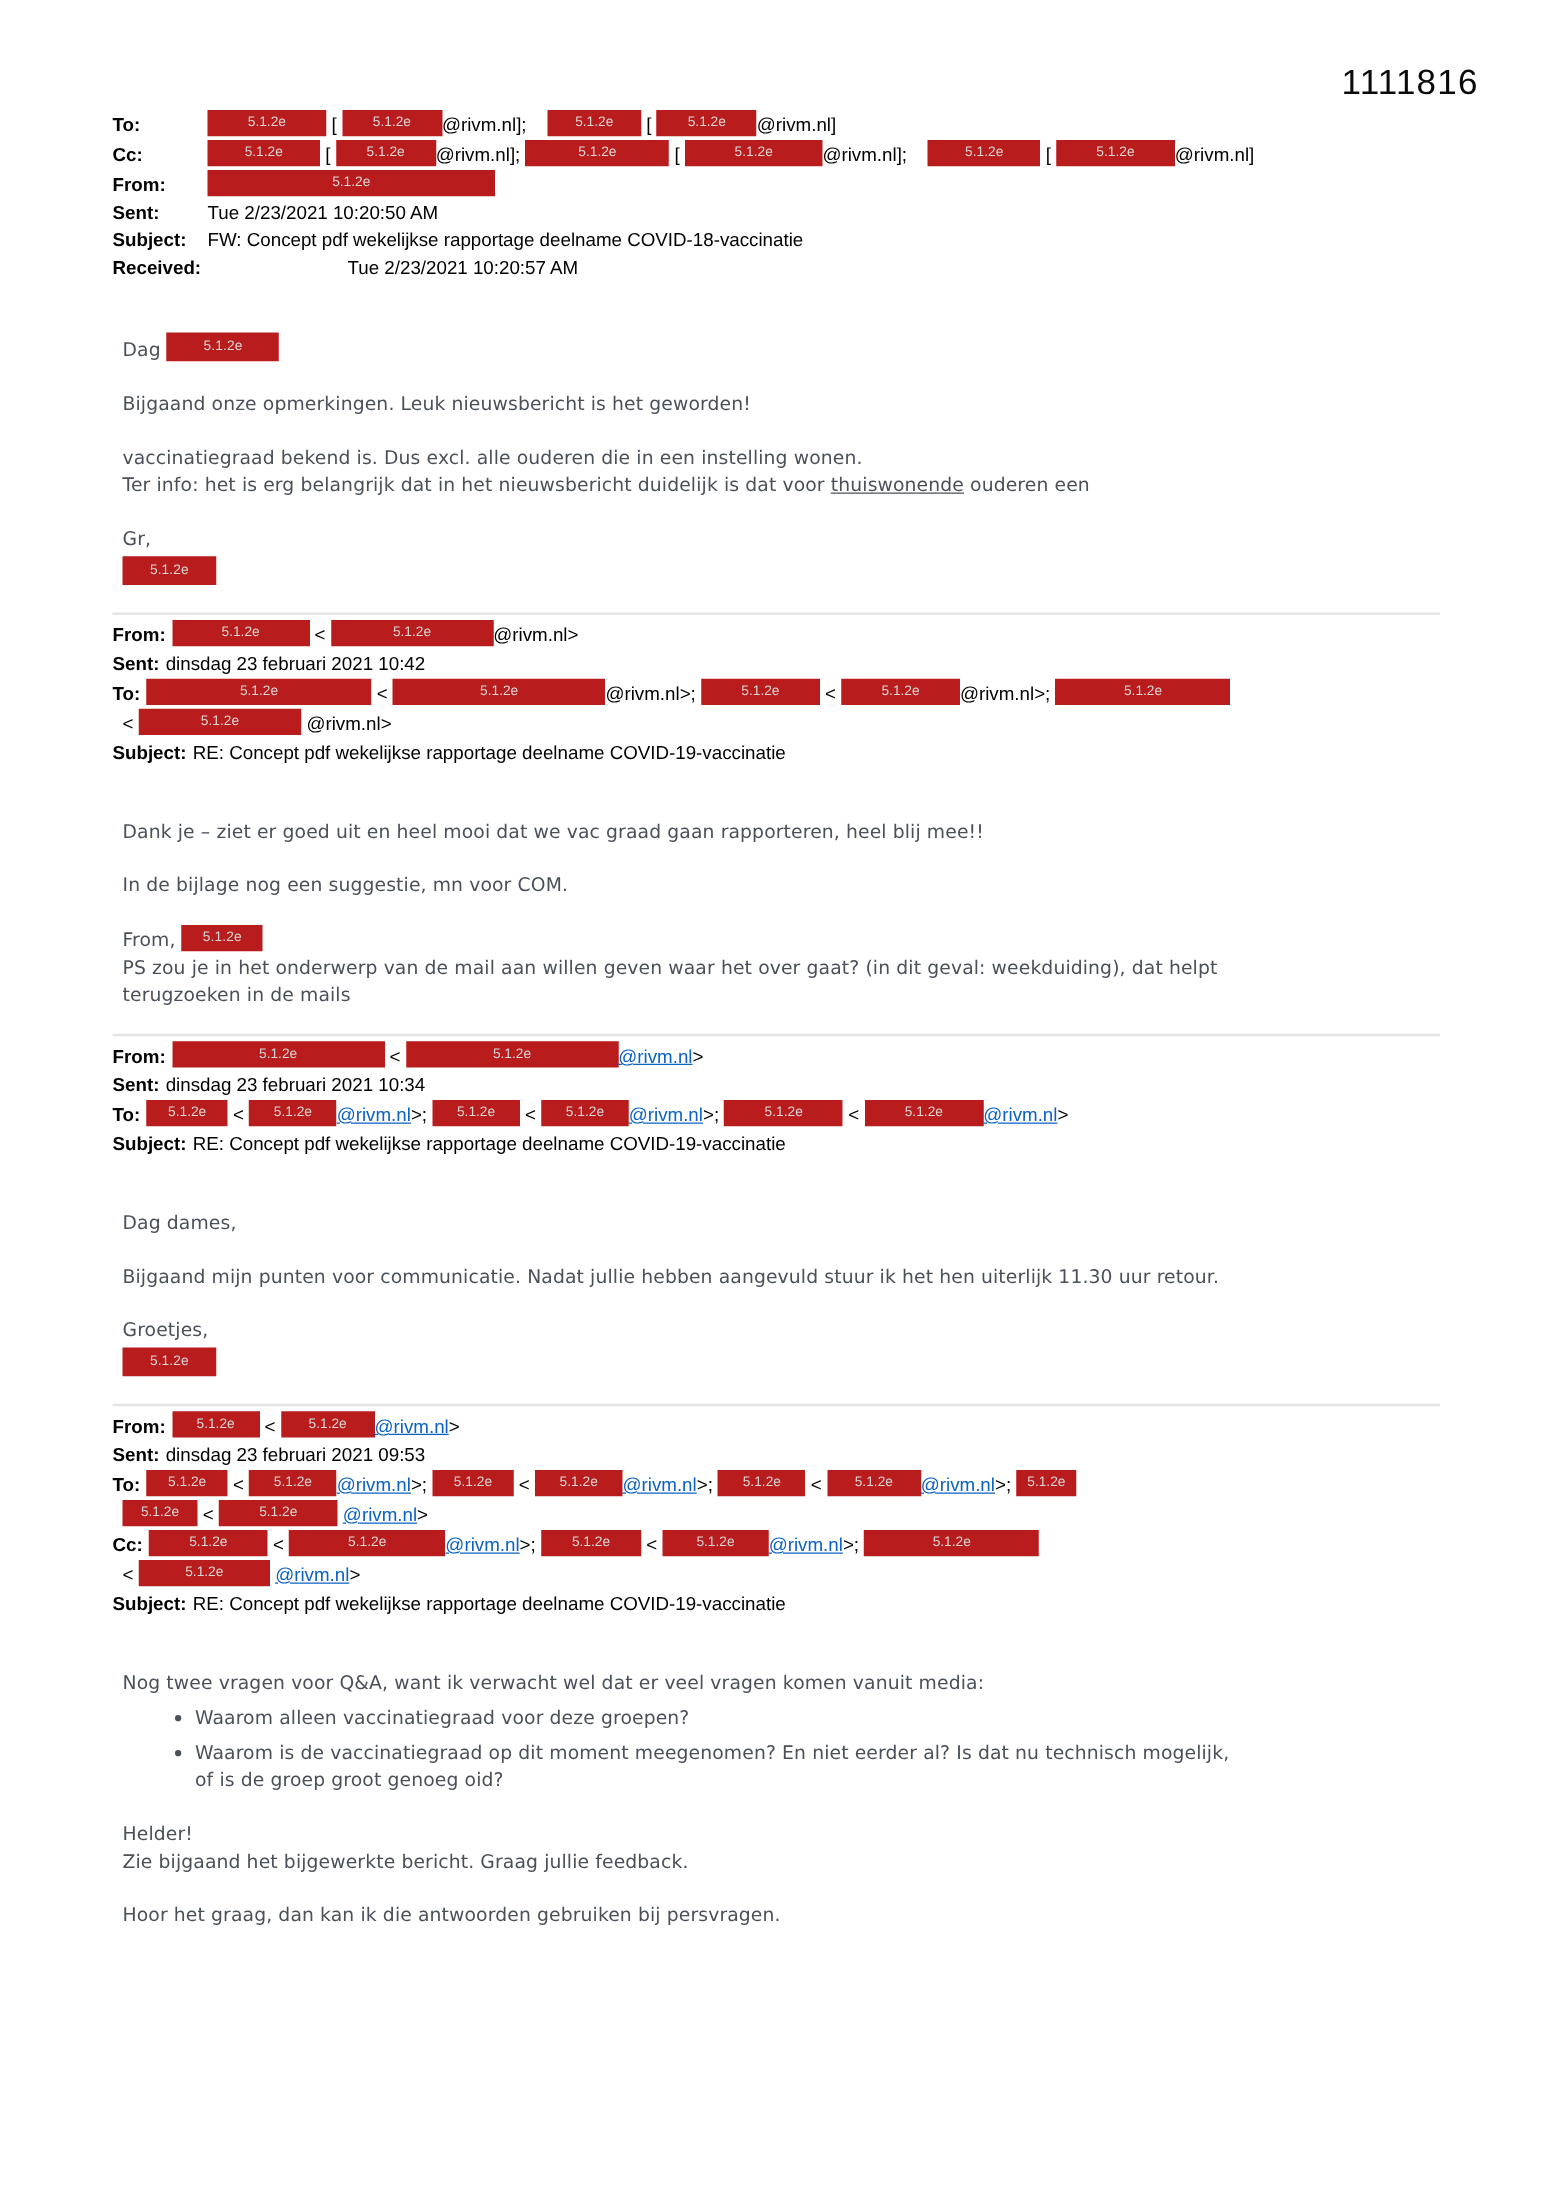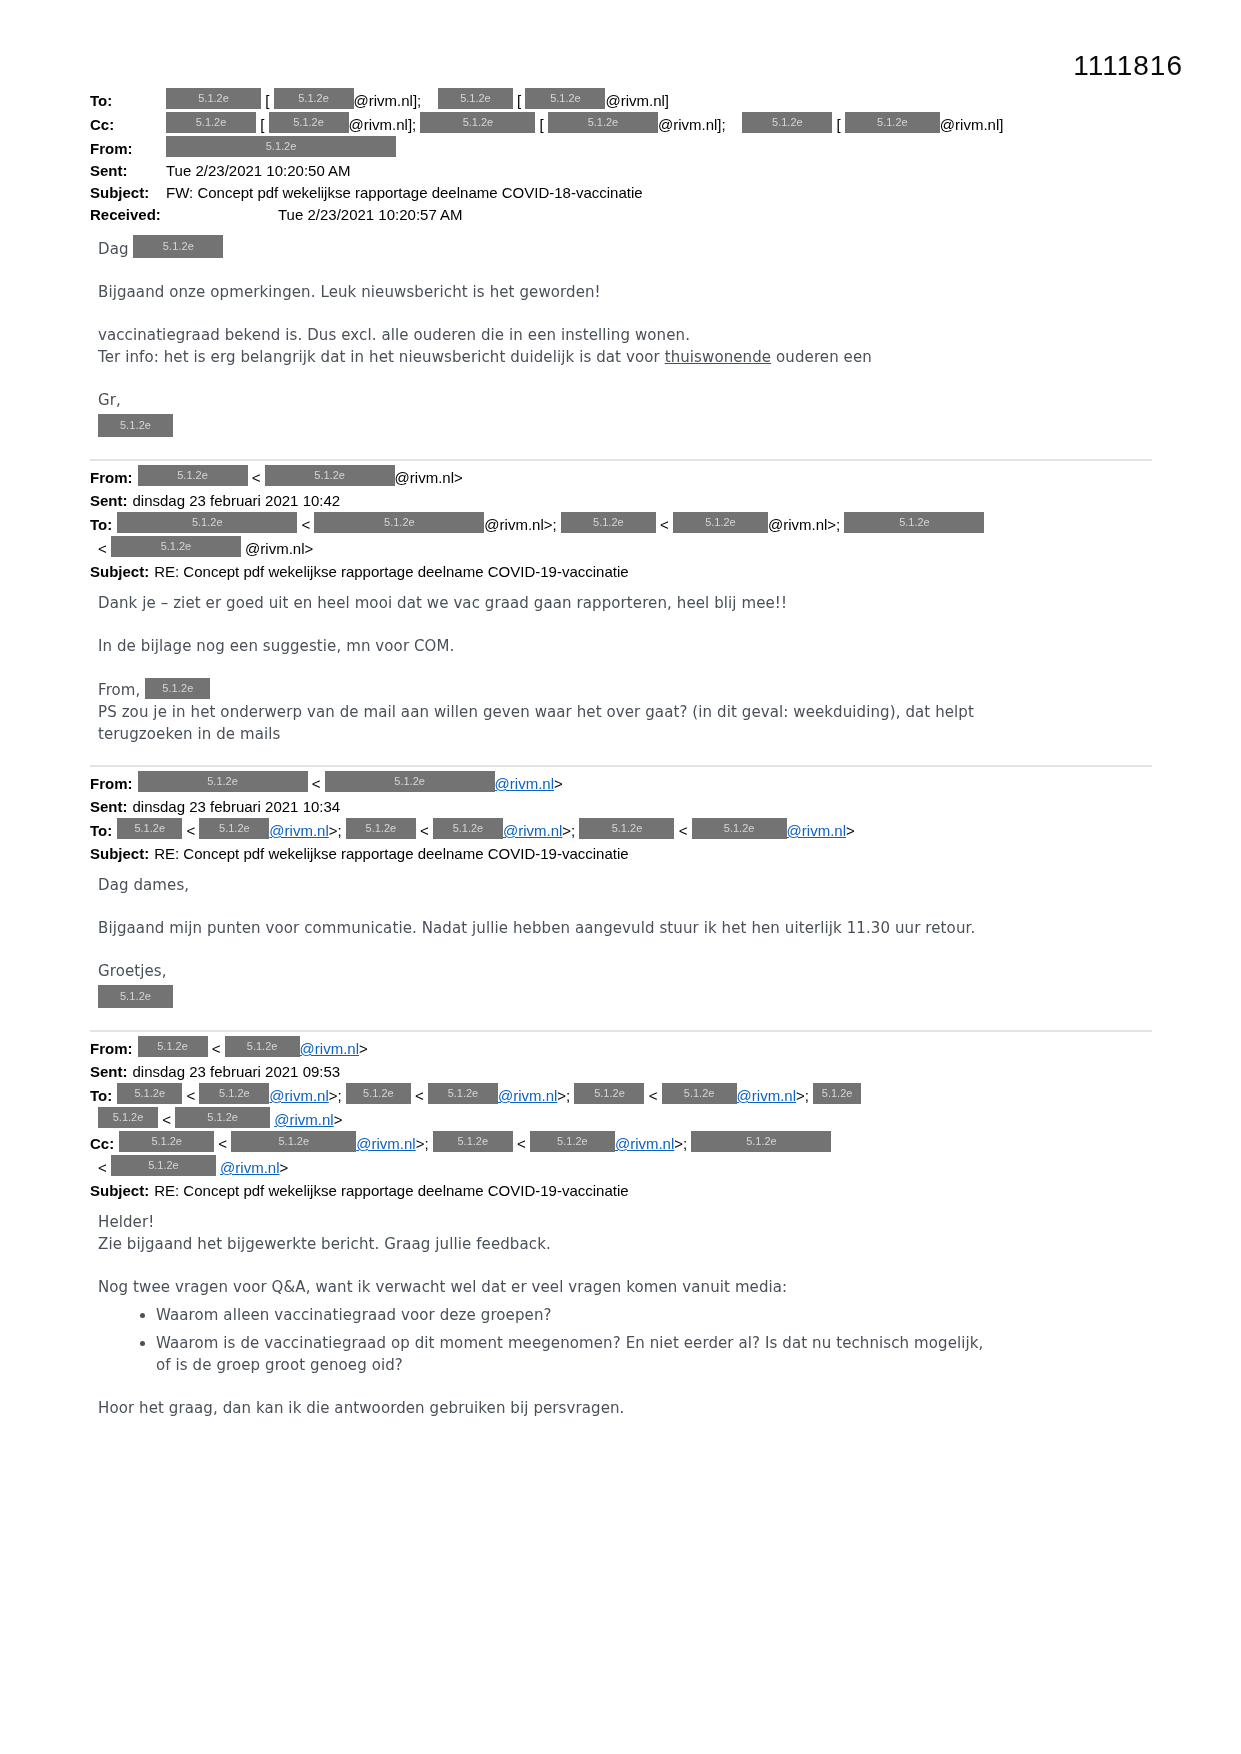--- a/index.html
+++ b/index.html
@@ -2,21 +2,21 @@
 <html><head>
 <meta charset="utf-8">
 <style>
   html,body{margin:0;padding:0;background:#ffffff;}
   .page{position:relative;width:1241px;height:1754px;background:#ffffff;overflow:hidden;
         font-family:"Liberation Sans",sans-serif;color:#000;}
   .doc-number{position:absolute;top:50px;right:58px;font-size:28px;color:#0a0a0a;letter-spacing:1px;}
   .content{position:absolute;left:90px;top:88px;width:1062px;}
 
   
-  .redact{display:inline-block;background:#737373;color:#d6d6d6;font-size:11px;text-align:center;
+  .redact{display:inline-block;background:#b91c1c;color:#d6d6d6;font-size:11px;text-align:center;
           height:21px;line-height:21px;vertical-align:text-bottom;
           font-family:"Liberation Sans",sans-serif;white-space:nowrap;overflow:hidden;}
   .rw48{width:48px}.rw60{width:60px}.rw65{width:65px}.rw70{width:70px}
   .rw75{width:75px}.rw80{width:80px}.rw85{width:85px}.rw90{width:90px}.rw95{width:95px}.rw105{width:105px}.rw110{width:110px}.rw115{width:115px}
   .rw125{width:125px}.rw130{width:130px}.rw140{width:140px}.rw170{width:170px}.rw180{width:180px}
   .rw230{width:230px}
 
   
   .mail-head{font-size:15px;line-height:22px;}
   .mh-row{white-space:nowrap;}
@@ -29,21 +29,21 @@
   
   .sep{border-top:2px solid #e4e4e4;margin-top:20px;}
   .q-head{font-size:15px;line-height:23px;margin-top:4px;}
   .q-row{white-space:nowrap;}
   .q-label{font-weight:700;margin-right:5px;}
   .q-wrap{padding-left:8px;}
   .rlink{color:#0b62c4;}
 
   
   .mail-body{font-family:"DejaVu Sans",sans-serif;font-size:15px;color:#4a505a;
-             line-height:22px;letter-spacing:0.1px;margin-top:9px;}
+             line-height:22px;letter-spacing:0.1px;margin-top:40px;}
   .para{margin:0 0 0 8px;}
   .para + .para{margin-top:21px;}
   .line{display:block;}
   .underlined{text-decoration:underline;}
   .sig-row{margin-top:3px;margin-left:8px;}
   .greet .redact{height:23px;line-height:23px;}
   .sig-row .redact{height:23px;line-height:23px;}
   ul.qa-list{margin:6px 0 0 0;padding-left:58px;}
   ul.qa-list li{margin-top:6px;}
 </style>
@@ -162,30 +162,30 @@
       </div>
       <div class="q-row q-wrap">
         <span>&lt;</span> <span class="redact rw105">5.1.2e</span> <a href="#" class="rlink">@rivm.nl</a><span>&gt;</span>
       </div>
       <div class="q-row">
         <b class="q-label">Subject:</b><span>RE: Concept pdf wekelijkse rapportage deelname COVID-19-vaccinatie</span>
       </div>
     </div>
     <div class="mail-body">
       <div class="para">
-        <span class="line">Helder!</span>
-        <span class="line">Zie bijgaand het bijgewerkte bericht. Graag jullie feedback.</span>
-      </div>
-      <div class="para">
         <span class="line">Nog twee vragen voor Q&amp;A, want ik verwacht wel dat er veel vragen komen vanuit media:</span>
         <ul class="qa-list">
           <li>Waarom alleen vaccinatiegraad voor deze groepen?</li>
           <li>
               <span class="line">Waarom is de vaccinatiegraad op dit moment meegenomen? En niet eerder al? Is dat nu technisch mogelijk,</span>
               <span class="line">of is de groep groot genoeg oid?</span>
             </li>
         </ul>
       </div>
+      <div class="para">
+        <span class="line">Helder!</span>
+        <span class="line">Zie bijgaand het bijgewerkte bericht. Graag jullie feedback.</span>
+      </div>
       <div class="para">Hoor het graag, dan kan ik die antwoorden gebruiken bij persvragen.</div>
     </div>
 
   </div>
 </div>
 
 </body></html>

